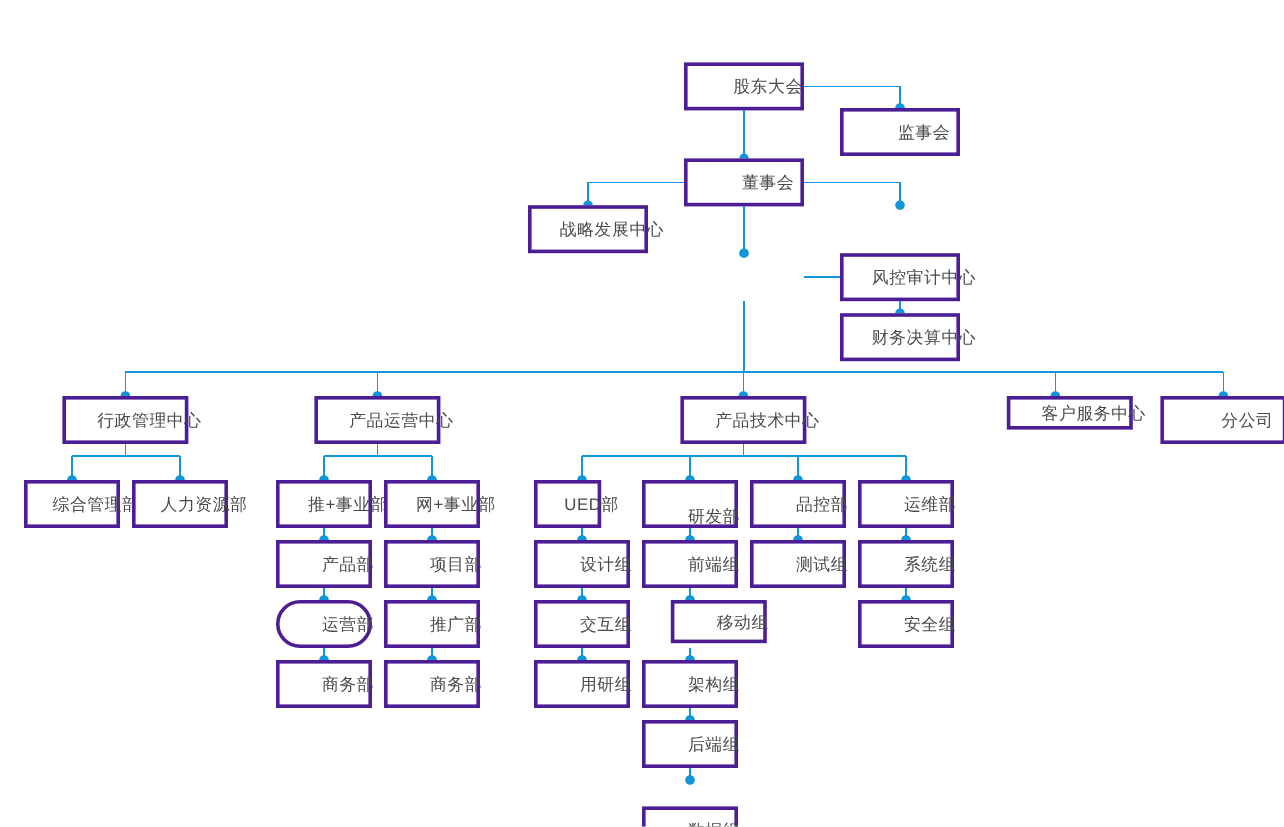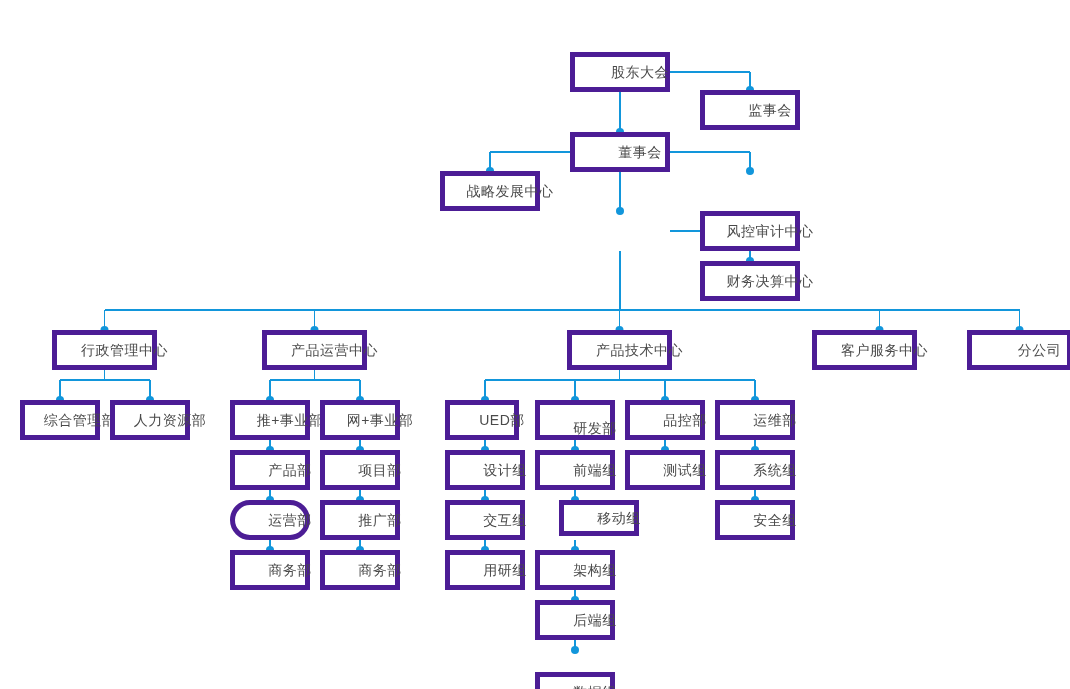--- a/index.html
+++ b/index.html
@@ -29,21 +29,21 @@
   #node-layer {
     position: absolute;
     left: 0;
     top: 0;
     width: 1070px;
     height: 689px;
   }
   .node {
     position: absolute;
     box-sizing: border-box;
-    border: 5px solid #4c1d95;
+    border: 3px solid #4c1d95;
     background: #ffffff;
     display: flex;
     align-items: center;
     justify-content: center;
     color: #4a4a4a;
     font-size: 14px;
     line-height: 1;
     letter-spacing: 0.5px;
     white-space: nowrap;
     user-select: none;
@@ -164,21 +164,21 @@
       </div>
       <div class="node" style="left: 52px; top: 330px; width: 105px; height: 40px;">
         <span class="node-label">行政管理中心</span>
       </div>
       <div class="node" style="left: 262px; top: 330px; width: 105px; height: 40px;">
         <span class="node-label">产品运营中心</span>
       </div>
       <div class="node" style="left: 567px; top: 330px; width: 105px; height: 40px;">
         <span class="node-label">产品技术中心</span>
       </div>
-      <div class="node" style="left: 812px; top: 330px; width: 105px; height: 40px;">
+      <div class="node" style="left: 839px; top: 330px; width: 105px; height: 28px;">
         <span class="node-label">客户服务中心</span>
       </div>
       <div class="node" style="left: 967px; top: 330px; width: 105px; height: 40px;">
         <span class="node-label">分公司</span>
       </div>
       <div class="node" style="left: 20px; top: 400px; width: 80px; height: 40px;">
         <span class="node-label">综合管理部</span>
       </div>
       <div class="node" style="left: 110px; top: 400px; width: 80px; height: 40px;">
         <span class="node-label">人力资源部</span>
@@ -200,21 +200,21 @@
       </div>
       <div class="node" style="left: 320px; top: 500px; width: 80px; height: 40px;">
         <span class="node-label">推广部</span>
       </div>
       <div class="node" style="left: 230px; top: 550px; width: 80px; height: 40px;">
         <span class="node-label">商务部</span>
       </div>
       <div class="node" style="left: 320px; top: 550px; width: 80px; height: 40px;">
         <span class="node-label">商务部</span>
       </div>
-      <div class="node" style="left: 445px; top: 400px; width: 74px; height: 40px;">
+      <div class="node" style="left: 445px; top: 400px; width: 56px; height: 40px;">
         <span class="node-label">UED部</span>
       </div>
       <div class="node" style="left: 535px; top: 400px; width: 80px; height: 40px; align-items: flex-end;">
         <span class="node-label">研发部</span>
       </div>
       <div class="node" style="left: 625px; top: 400px; width: 80px; height: 40px;">
         <span class="node-label">品控部</span>
       </div>
       <div class="node" style="left: 715px; top: 400px; width: 80px; height: 40px;">
         <span class="node-label">运维部</span>

